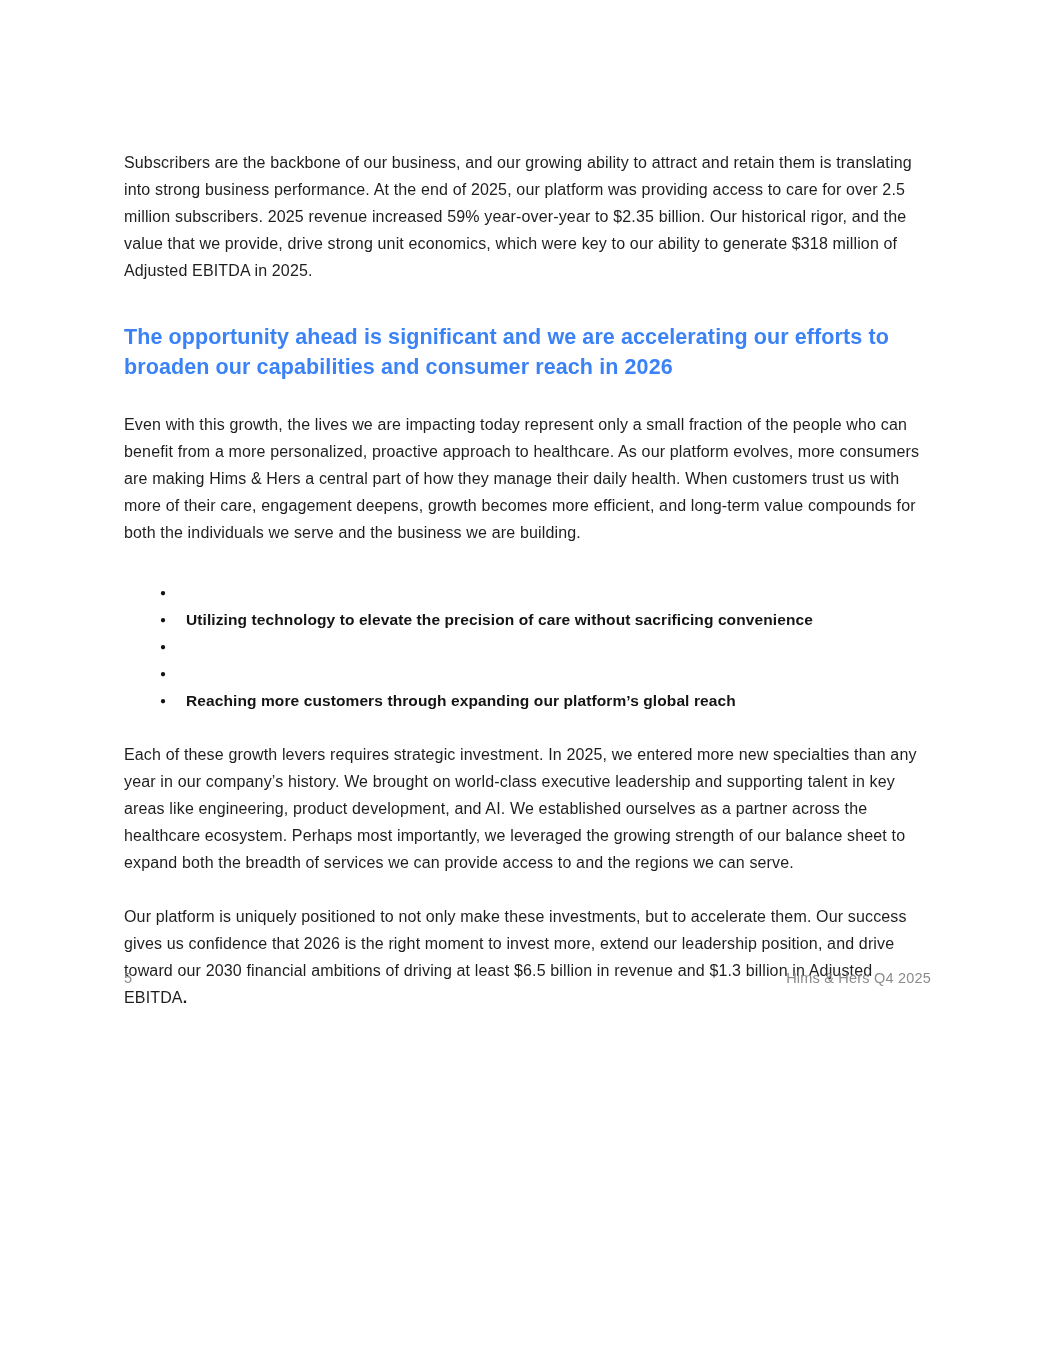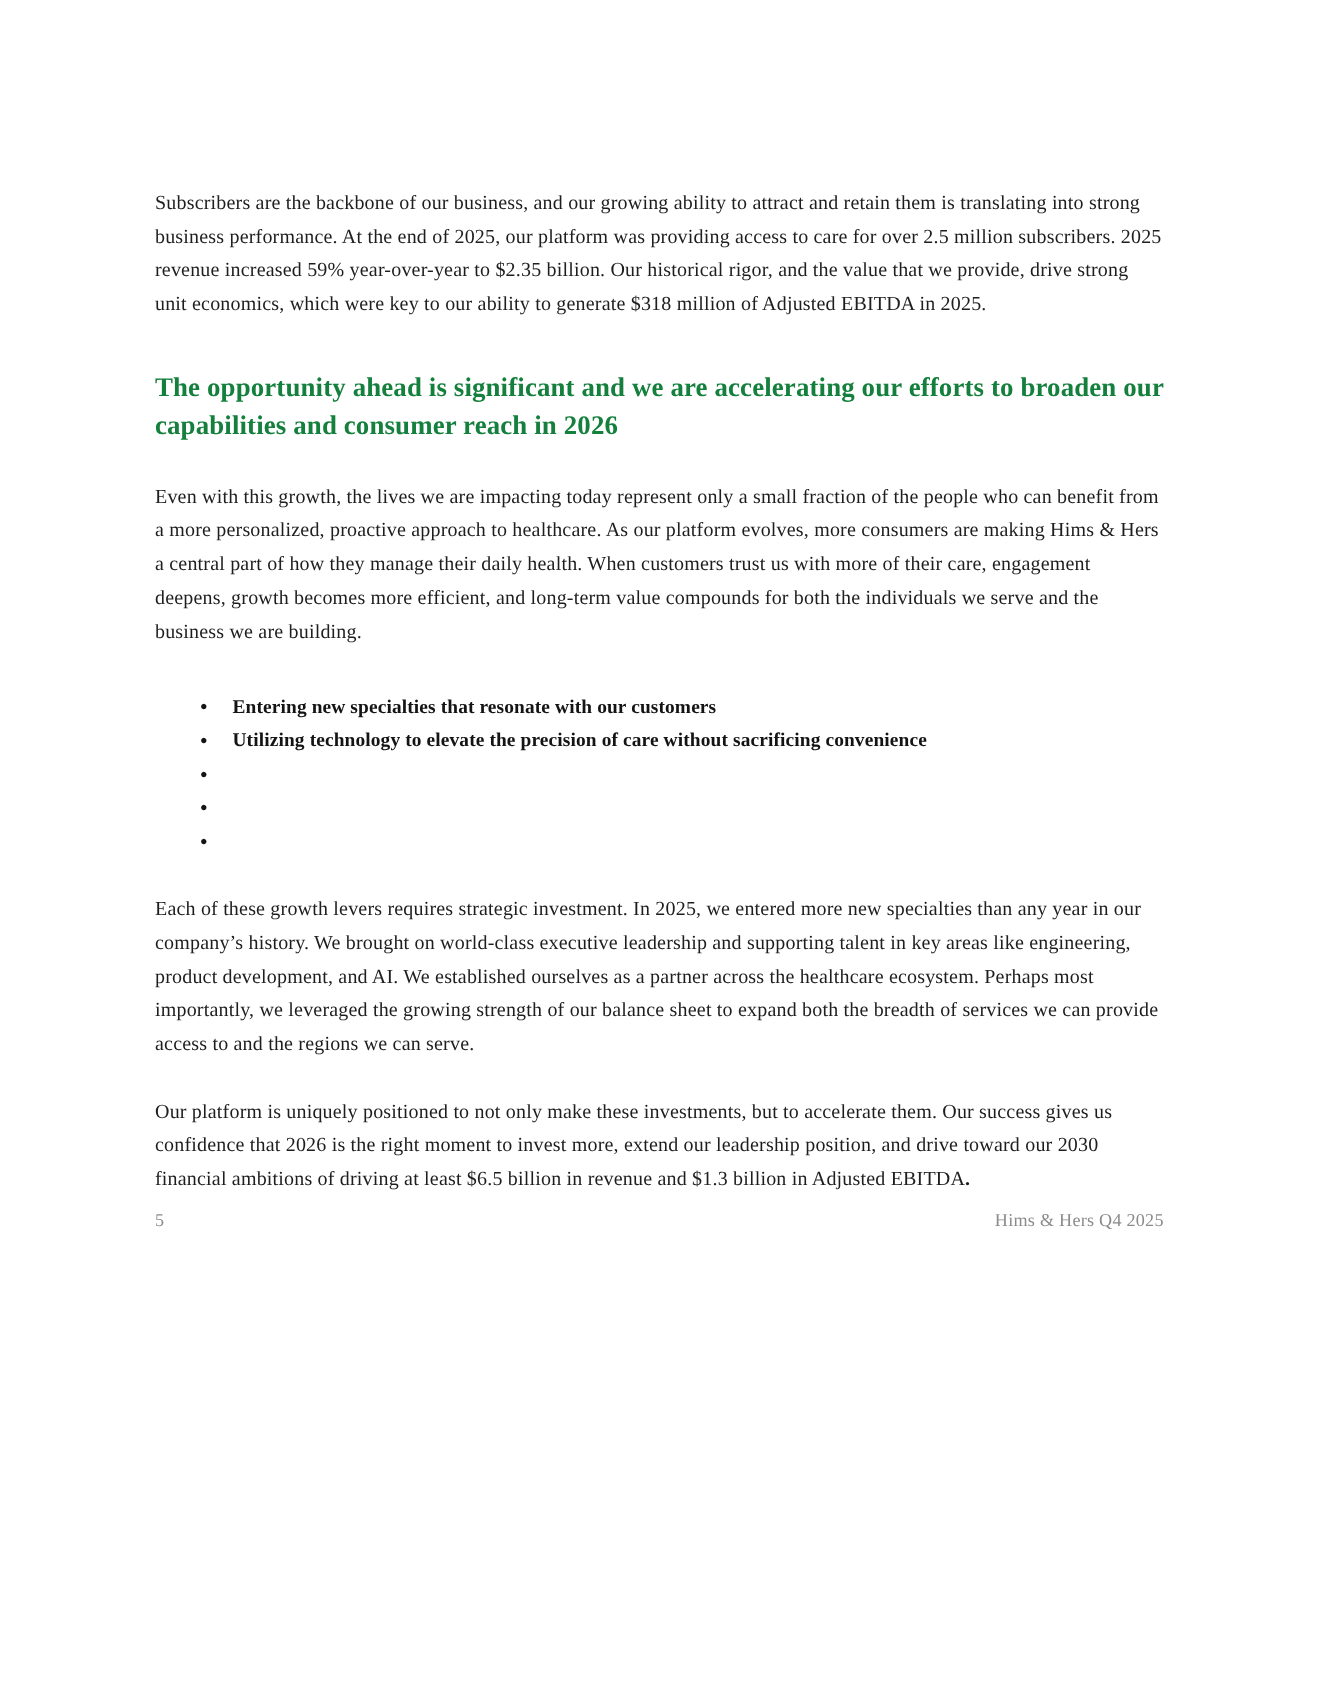--- a/index.html
+++ b/index.html
@@ -6,39 +6,39 @@
     margin: 0;
     padding: 0;
     background: #ffffff;
   }
   .page {
     position: relative;
     width: 1055px;
     height: 1044px;
     margin: 0 auto;
     background: #ffffff;
-    font-family: Liberation Serif, serif;
+    font-family: Liberation Sans, sans-serif;
     color: #1e1e1e;
     box-sizing: border-box;
     overflow: hidden;
   }
   .content {
     padding: 149px 124px 0 124px;
   }
   p.body-paragraph {
     font-size: 16px;
     line-height: 27px;
     letter-spacing: 0.15px;
     margin: 0 0 27px 0;
   }
   h1.section-heading {
     font-size: 21.5px;
     line-height: 30px;
     font-weight: 700;
-    color: #15803d;
+    color: #3b82f6;
     margin: 38px 0 29px 0;
     letter-spacing: 0.1px;
   }
   ul.bullet-list {
     list-style: none;
     margin: 33px 0 27px 0;
     padding: 0 0 0 36px;
   }
   ul.bullet-list li {
     display: flex;
@@ -80,34 +80,34 @@
     <p class="body-paragraph">Subscribers are the backbone of our business, and our growing ability to attract and retain them is translating into strong business performance. At the end of 2025, our platform was providing access to care for over 2.5 million subscribers. 2025 revenue increased 59% year-over-year to $2.35 billion.  Our historical rigor, and the value that we provide, drive strong unit economics, which were key to our ability to generate $318 million of Adjusted EBITDA in 2025.</p>
 
     <h1 class="section-heading">The opportunity ahead is significant and we are accelerating our efforts to broaden our capabilities and consumer reach in 2026</h1>
 
     <p class="body-paragraph">Even with this growth, the lives we are impacting today represent only a small fraction of the people who can benefit from a more personalized, proactive approach to healthcare. As our platform evolves, more consumers are making Hims &amp; Hers a central part of how they manage their daily health. When customers trust us with more of their care, engagement deepens, growth becomes more efficient, and long-term value compounds for both the individuals we serve and the business we are building.</p>
 
 
     <ul class="bullet-list">
       <li>
         <span class="bullet-marker">●</span>
-        <span>Entering new specialties that resonate with our customers</span>
       </li>
       <li>
         <span class="bullet-marker">●</span>
         <span>Utilizing technology to elevate the precision of care without sacrificing convenience</span>
       </li>
       <li>
         <span class="bullet-marker">●</span>
       </li>
       <li>
         <span class="bullet-marker">●</span>
       </li>
       <li>
         <span class="bullet-marker">●</span>
+        <span>Reaching more customers through expanding our platform’s global reach</span>
       </li>
     </ul>
 
     <p class="body-paragraph">Each of these growth levers requires strategic investment. In 2025, we entered more new specialties than any year in our company’s history. We brought on world-class executive leadership and supporting talent in key areas like engineering, product development, and AI. We established ourselves as a partner across the healthcare ecosystem. Perhaps most importantly, we leveraged the growing strength of our balance sheet to expand both the breadth of services we can provide access to and the regions we can serve.</p>
 
     <p class="body-paragraph"><span>Our platform is uniquely positioned to not only make these investments, but to accelerate them. Our success gives us confidence that 2026 is the right moment to invest more, extend our leadership position, and drive toward our 2030 financial ambitions of driving at least $6.5 billion in revenue and $1.3 billion in Adjusted EBITDA</span><span class="closing-bold">.</span></p>
 
   </div>
 
   <div class="footer">

